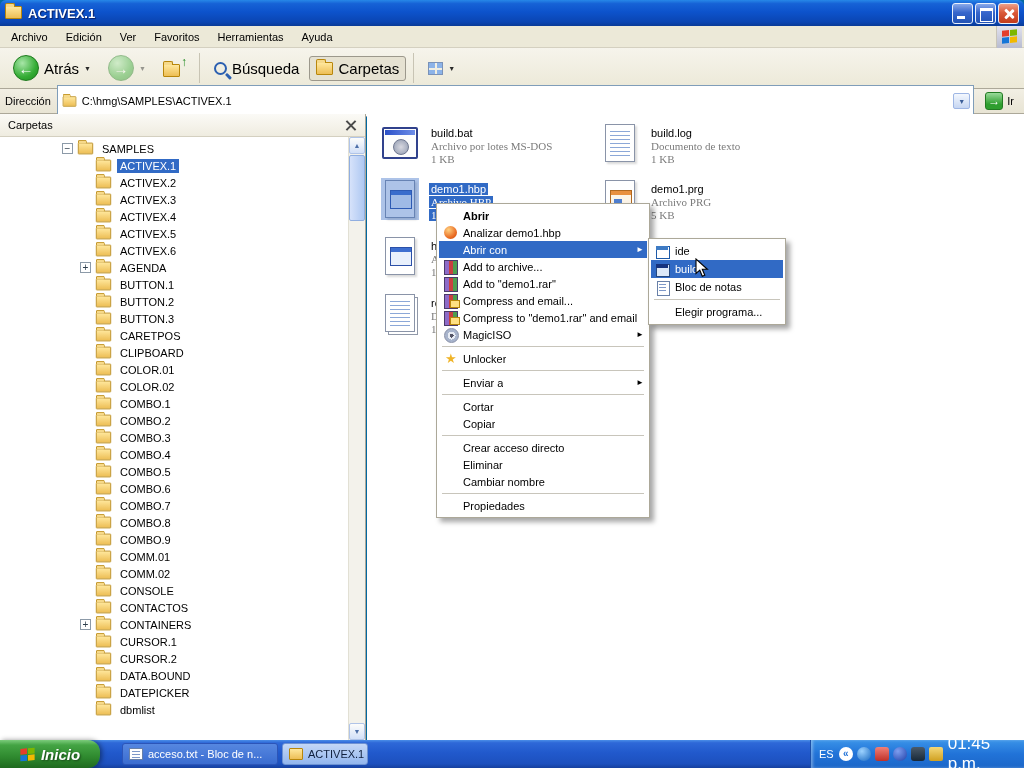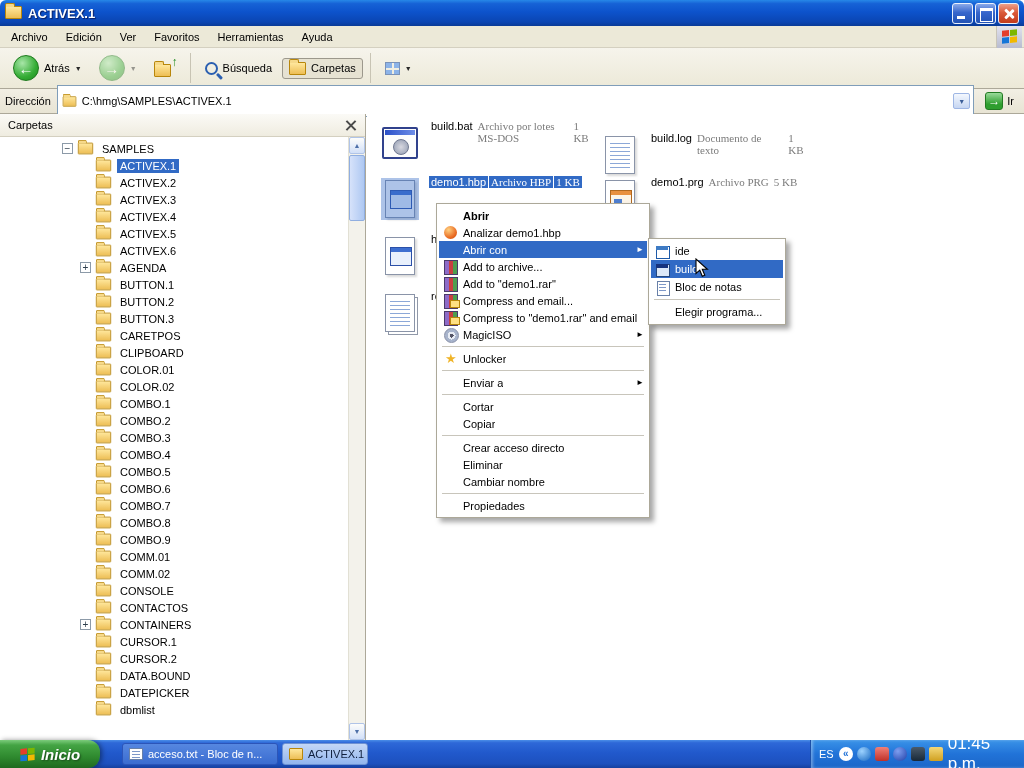--- a/index.html
+++ b/index.html
@@ -1,18 +1,18 @@
 <!DOCTYPE html>
 <html><head>
 <meta charset="utf-8">
 <style>
   * { margin:0; padding:0; box-sizing:border-box; }
   html,body { width:1024px; height:768px; overflow:hidden; }
   body { font-family:"Liberation Sans", sans-serif; font-size:11px; background:#ECE9D8; }
-  .screen { position:relative; width:1024px; height:768px; background:#ffffff; }
+  .screen { position:relative; width:1024px; height:768px; background:#0369a1; }
 
   
   .titlebar { position:absolute; left:0; top:0; width:1024px; height:26px;
     background:linear-gradient(180deg,#2788E8 0%,#1662D6 14%,#0D53CC 45%,#0A45B2 85%,#093B96 100%);
     display:flex; align-items:center; padding:0 5px; border-radius:6px 6px 0 0; }
   .title-icon { width:18px; height:15px; position:relative; margin-right:5px; }
   .title-text { color:#fff; font-weight:bold; font-size:13px; text-shadow:1px 1px 1px #0A1E63; flex:1; }
   .win-buttons { display:flex; gap:2px; }
   .wbtn { width:21px; height:21px; border-radius:3px; border:1px solid #E8F0FC; position:relative;
     background:linear-gradient(180deg,#89A9E9,#3766CC 45%,#2253B5); }
@@ -39,21 +39,21 @@
   
   .toolbar { position:absolute; left:0; top:48px; width:1024px; height:41px;
     background:linear-gradient(180deg,#F6F4EC,#ECE9D8); border-bottom:1px solid #ACA899;
     display:flex; align-items:center; padding:0 6px; gap:3px; }
   .tb-btn { display:flex; align-items:center; gap:5px; padding:3px 6px; border:1px solid transparent; border-radius:3px; }
   .tb-btn.pressed { background:#E6E2D2; border:1px solid #9C988C; }
   .tb-btn.disabled { opacity:.45; }
   .nav-circle { width:26px; height:26px; border-radius:50%; border:1px solid #1C7A1C; color:#fff;
     background:radial-gradient(circle at 35% 30%,#A8E6A8,#35AC35 60%,#1E8A1E);
     display:flex; align-items:center; justify-content:center; font-size:15px; font-weight:bold; }
-  .tb-label { font-size:11px; }
+  .tb-label { font-size:15px; }
   .dd-arrow { font-size:7px; color:#2A2A2A; }
   .tb-sep { width:1px; height:30px; background:#C8C4B4; margin:0 4px; }
   .cssfolder { display:inline-block; width:17px; height:13px; position:relative; border-radius:1px;
     background:linear-gradient(#FFE79C,#EDBE55); border:1px solid #B8860B; }
   .cssfolder::before { content:""; position:absolute; top:-4px; left:-1px; width:8px; height:3px;
     background:#F6D98A; border:1px solid #B8860B; border-bottom:none; border-radius:2px 2px 0 0; }
   .up-wrap { position:relative; width:22px; height:18px; }
   .up-wrap .cssfolder { position:absolute; left:0; bottom:0; }
   .up-arrow { position:absolute; right:-2px; top:-4px; color:#1E8A1E; font-weight:bold; font-size:12px; }
   .mag { width:13px; height:13px; border:2px solid #2B5FB0; border-radius:50%; position:relative; }
@@ -106,21 +106,21 @@
     background:linear-gradient(180deg,#FDFDFB,#D2E0F8); color:#4D6FA8; font-size:7px;
     display:flex; align-items:center; justify-content:center; }
   .sb-up { top:0; } .sb-down { bottom:0; }
   .sb-thumb { position:absolute; left:0; top:18px; width:16px; height:66px; border:1px solid #90AEE0; border-radius:2px;
     background:linear-gradient(90deg,#D6E2FA,#AEC8F2); }
 
   .filelist { position:absolute; left:367px; top:0; width:657px; height:626px; background:#fff; }
   .tile { position:absolute; width:214px; height:52px; display:flex; }
   .file-icon-wrap { position:relative; width:42px; height:46px; flex:none; display:flex; align-items:center; justify-content:center; }
   .tile.selected .file-icon-wrap::after { content:""; position:absolute; inset:2px; background:rgba(49,106,197,.4); }
-  .tile-text { margin-left:8px; display:flex; flex-direction:row; justify-content:center; gap:1px; align-items:flex-start; }
+  .tile-text { margin-left:8px; display:flex; flex-direction:column; justify-content:center; gap:1px; align-items:flex-start; }
   .fname { color:#000; padding:0 2px; }
   .fmeta { color:#7B7B7B; padding:0 2px;font-family:Liberation Serif, serif; }
   .tile.selected .fname,.tile.selected .fmeta { background:#316AC5; color:#fff; }
   .fi { display:block; position:relative; }
   .fi-msdos { width:36px; height:32px; border:2px solid #30418C; border-radius:2px; background:#FDFDFD; }
   .fi-msdos::before { content:""; position:absolute; left:1px; right:1px; top:1px; height:5px;
     background:linear-gradient(90deg,#2B50C8,#6E8EE8); }
   .fi-msdos::after { content:""; position:absolute; left:9px; top:10px; width:14px; height:14px; border-radius:50%;
     background:radial-gradient(#D8D8E0,#909AB0); border:1px solid #707890; }
   .fi-textdoc,.fi-hbp,.fi-prg,.fi-form,.fi-pages { width:30px; height:38px; background:#fff;
@@ -465,21 +465,21 @@
         <div class="tile" style="left: 12px; top: 6px;">
           <span class="file-icon-wrap">
             <span class="fi fi-msdos"></span>
           </span>
           <span class="tile-text">
             <span class="fname">build.bat</span>
             <span class="fmeta">Archivo por lotes MS-DOS</span>
             <span class="fmeta">1 KB</span>
           </span>
         </div>
-        <div class="tile" style="left: 232px; top: 18px;">
+        <div class="tile" style="left: 232px; top: 6px;">
           <span class="file-icon-wrap">
             <span class="fi fi-textdoc"></span>
           </span>
           <span class="tile-text">
             <span class="fname">build.log</span>
             <span class="fmeta">Documento de texto</span>
             <span class="fmeta">1 KB</span>
           </span>
         </div>
         <div class="tile selected" style="left: 12px; top: 62px;">

